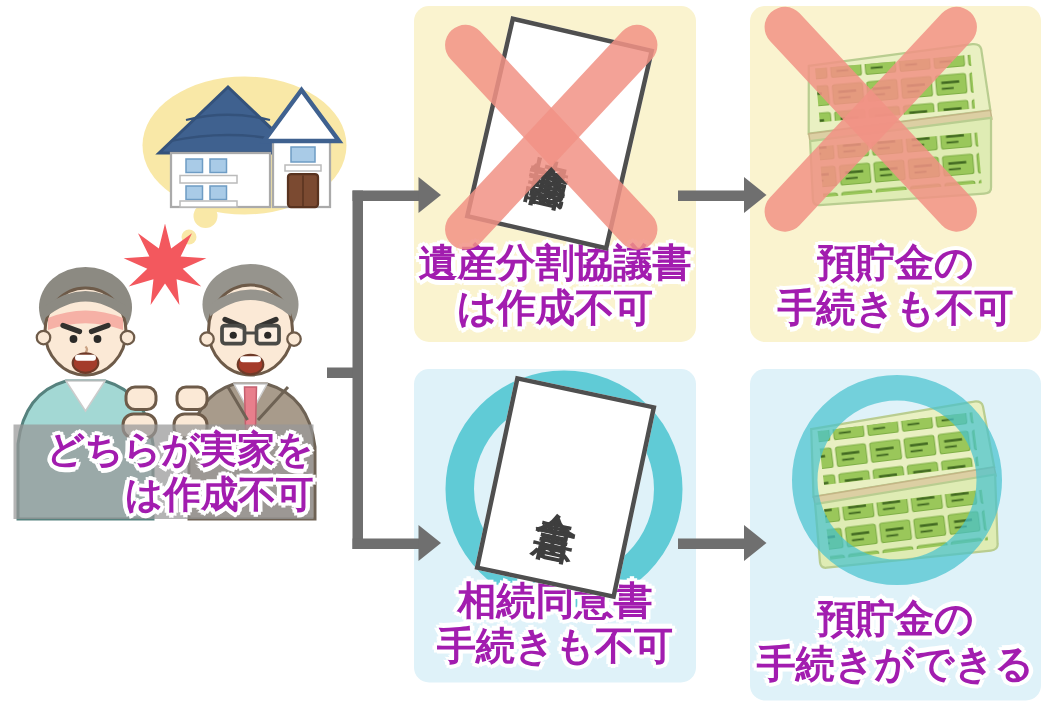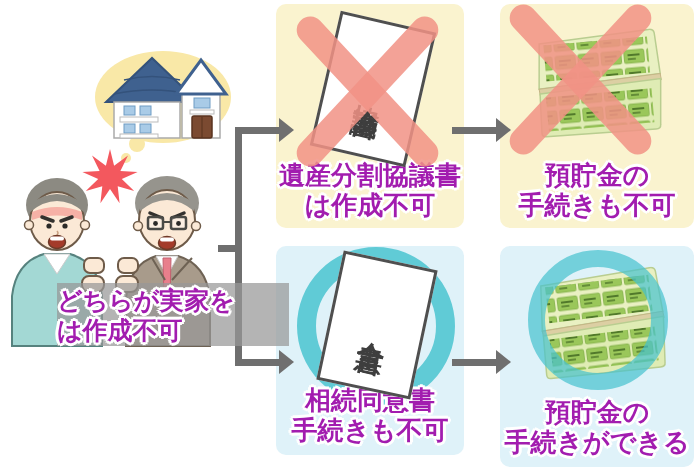--- a/index.html
+++ b/index.html
@@ -18,24 +18,24 @@
     text-shadow:
       -2px -2px 0 #fff, 2px -2px 0 #fff, -2px 2px 0 #fff, 2px 2px 0 #fff,
       0 -3px 0 #fff, 0 3px 0 #fff, -3px 0 0 #fff, 3px 0 0 #fff;
   }
   .caption{
     position:absolute;left:-8px;right:-8px;bottom:8px;text-align:center;
     font-size:26px;line-height:30px;white-space:nowrap;
   }
   
   .banner{
-    position:absolute;left:9px;top:283px;width:232px;height:63px;
+    position:absolute;left:9px;top:283px;width:200px;height:63px;
     background:rgba(151,151,151,0.72);z-index:3;
-    display:flex;flex-direction:column;justify-content:center;text-align:left;
-    font-size:25px;line-height:30px;margin-left:48px;
+    display:flex;flex-direction:column;justify-content:center;text-align:right;
+    font-size:25px;line-height:30px;
   }
   
   .cline{position:absolute;background:#6F6F6F;z-index:2;}
   .ah{position:absolute;width:0;height:0;z-index:2;
       border-top:12px solid transparent;border-bottom:12px solid transparent;
       border-left:15px solid #6F6F6F;}
   
   .paper{
     position:absolute;background:#ffffff;border:3px solid #4F4F4F;
     display:flex;align-items:center;justify-content:center;z-index:1;

